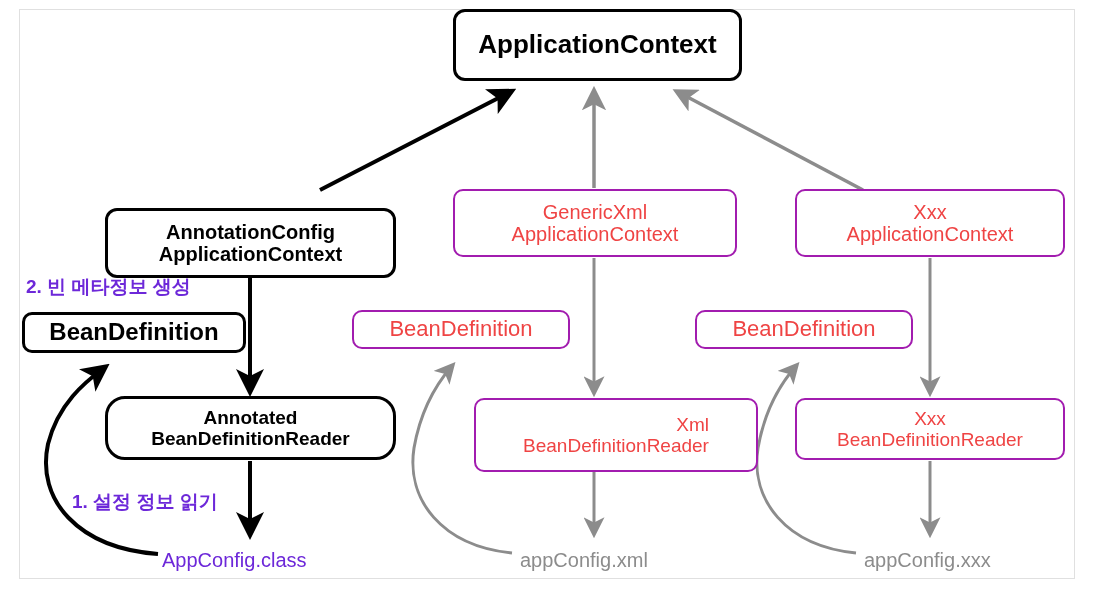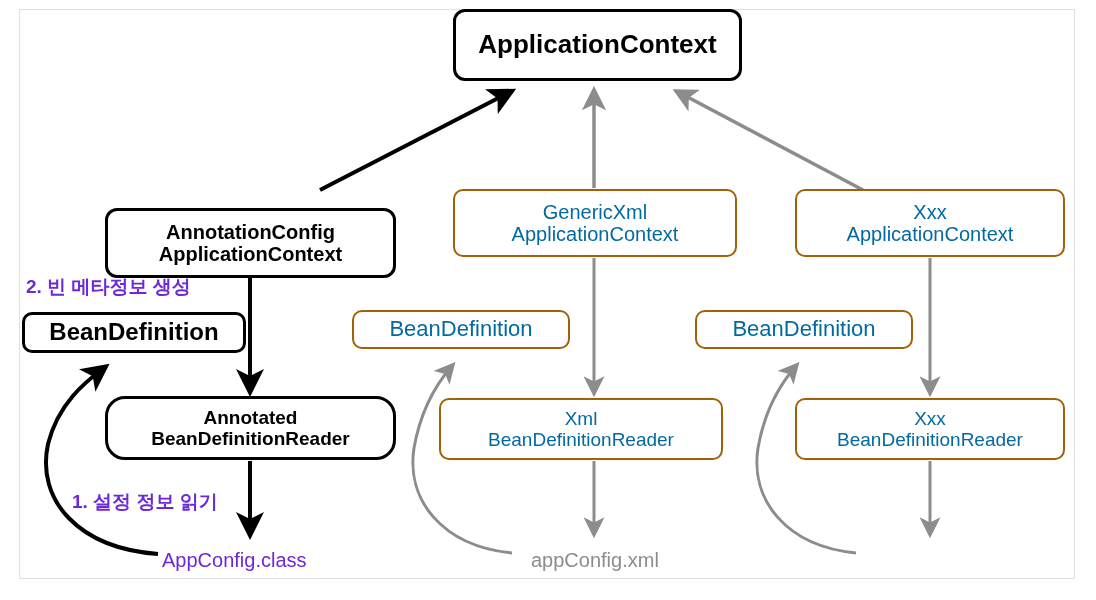--- a/index.html
+++ b/index.html
@@ -46,37 +46,36 @@
     background: #ffffff;
     line-height: 1.12;
     white-space: pre-line;
   }
   .node.black {
     border: 3px solid #000000;
     color: #000000;
     font-weight: bold;
   }
   .node.gray {
-    border: 2px solid #a16207;
-    color: #0369a1;
+    border: 2px solid #a21caf;
+    color: #ef4444;
     font-weight: normal;
   }
   .plain-label {
     position: absolute;
     white-space: nowrap;
     background: transparent;
   }
   .plain-label.black {
     color: #6d28d9;
     font-weight: bold;
   }
   .plain-label.gray {
     color: #8c8c8c;
     font-weight: normal;
-    margin-left: 11px;
   }
 </style>
 </head>
 <body>
 
 <div id="diagram-root">
 
   <div id="diagram-frame"></div>
 
   <svg class="layer" viewBox="0 0 1096 600">
@@ -149,32 +148,33 @@
 
   <div class="node gray" style="left:695px; top:310px; width:218px; height:39px; border-radius:10px; font-size:22px;">
     <span>BeanDefinition</span>
   </div>
 
   <div class="node black" style="left:105px; top:396px; width:291px; height:64px; border-radius:20px; font-size:19px;">
     <span>Annotated
 BeanDefinitionReader</span>
   </div>
 
-  <div class="node gray" style="left:439px; top:398px; width:284px; height:62px; border-radius:10px; font-size:19px;">
+  <div class="node gray" style="left:474px; top:398px; width:284px; height:74px; border-radius:10px; font-size:19px;text-align:right;">
     <span>Xml
 BeanDefinitionReader</span>
   </div>
 
   <div class="node gray" style="left:795px; top:398px; width:270px; height:62px; border-radius:10px; font-size:19px;">
     <span>Xxx
 BeanDefinitionReader</span>
   </div>
 
   <div class="plain-label black" style="left:26px; top:274px; font-size:19px;">2. 빈 메타정보 생성</div>
 
   <div class="plain-label black" style="left:72px; top:489px; font-size:19px;">1. 설정 정보 읽기</div>
 
   <div class="plain-label black" style="left:162px; top:549px; font-size:20px; font-weight:normal;">AppConfig.class</div>
 
   <div class="plain-label gray" style="left:520px; top:549px; font-size:20px;">appConfig.xml</div>
 
+  <div class="plain-label gray" style="left:864px; top:549px; font-size:20px;">appConfig.xxx</div>
 
 </div>
 
 </body></html>

